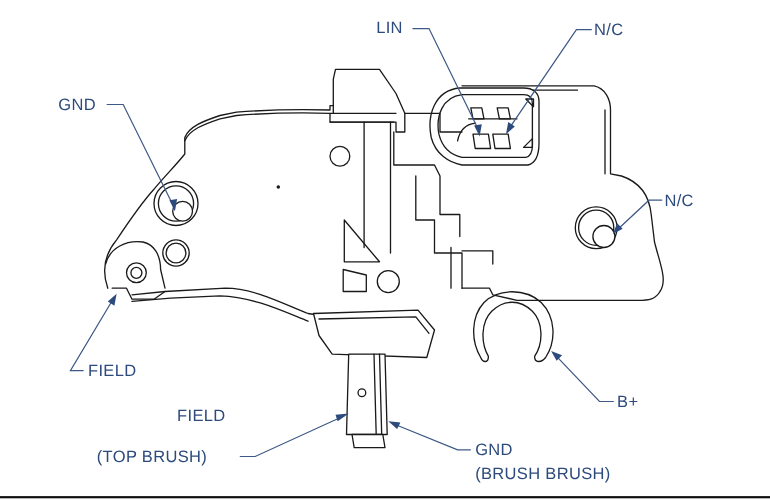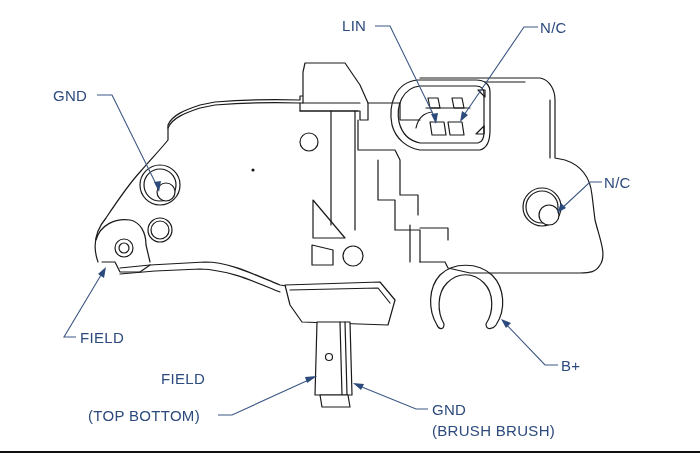--- a/index.html
+++ b/index.html
@@ -112,17 +112,17 @@
   </g>
 </svg>
 
 <div class="lbl" style="left:342px; top:17px;">LIN</div>
 <div class="lbl" style="left:540px; top:19px;">N/C</div>
 <div class="lbl" style="left:53px; top:87px;">GND</div>
 <div class="lbl" style="left:604px; top:174px;">N/C</div>
 <div class="lbl" style="left:80px; top:329px;">FIELD</div>
 <div class="lbl" style="left:561px; top:357px;">B+</div>
 <div class="lbl" style="left:161px; top:370px;">FIELD</div>
-<div class="lbl" style="left:88px; top:407px;">(TOP BOTTOM)</div>
+<div class="lbl" style="left:88px; top:407px;">(TOP BRUSH)</div>
 <div class="lbl" style="left:432px; top:401px;">GND</div>
 <div class="lbl" style="left:432px; top:422px;">(BRUSH BRUSH)</div>
 
 <div class="bottom-rule"></div>
 
 </body></html>

